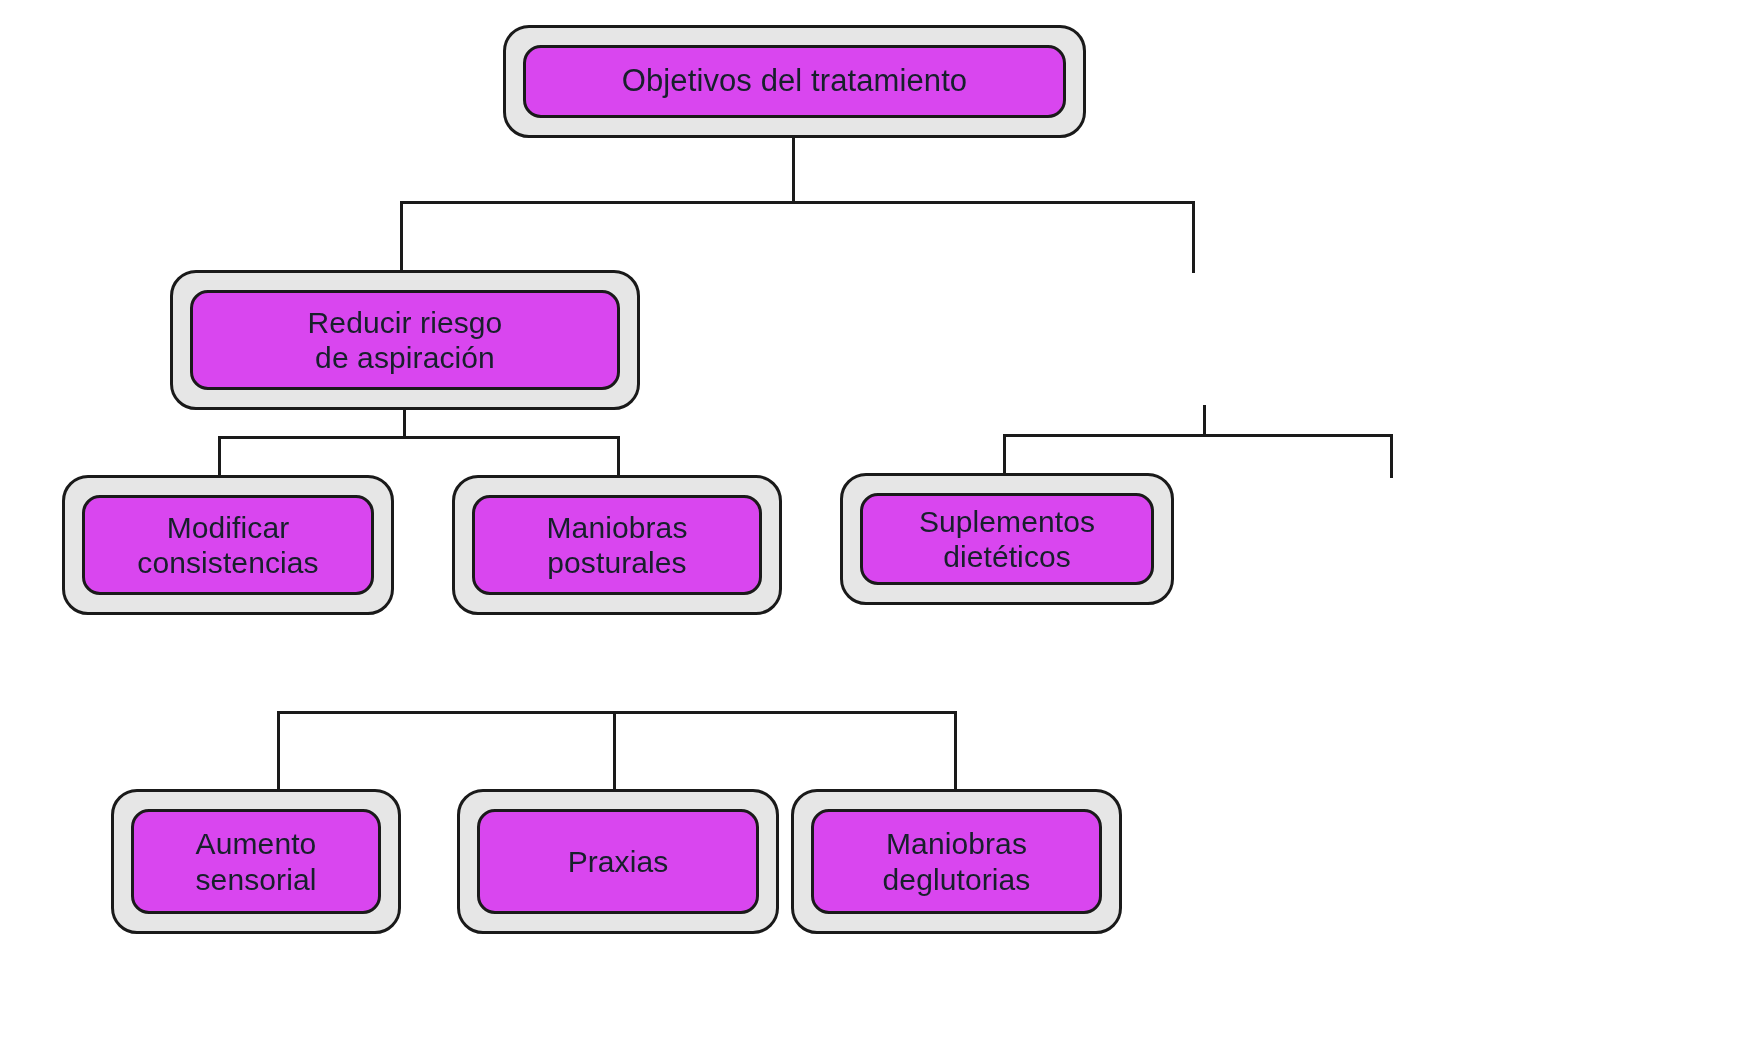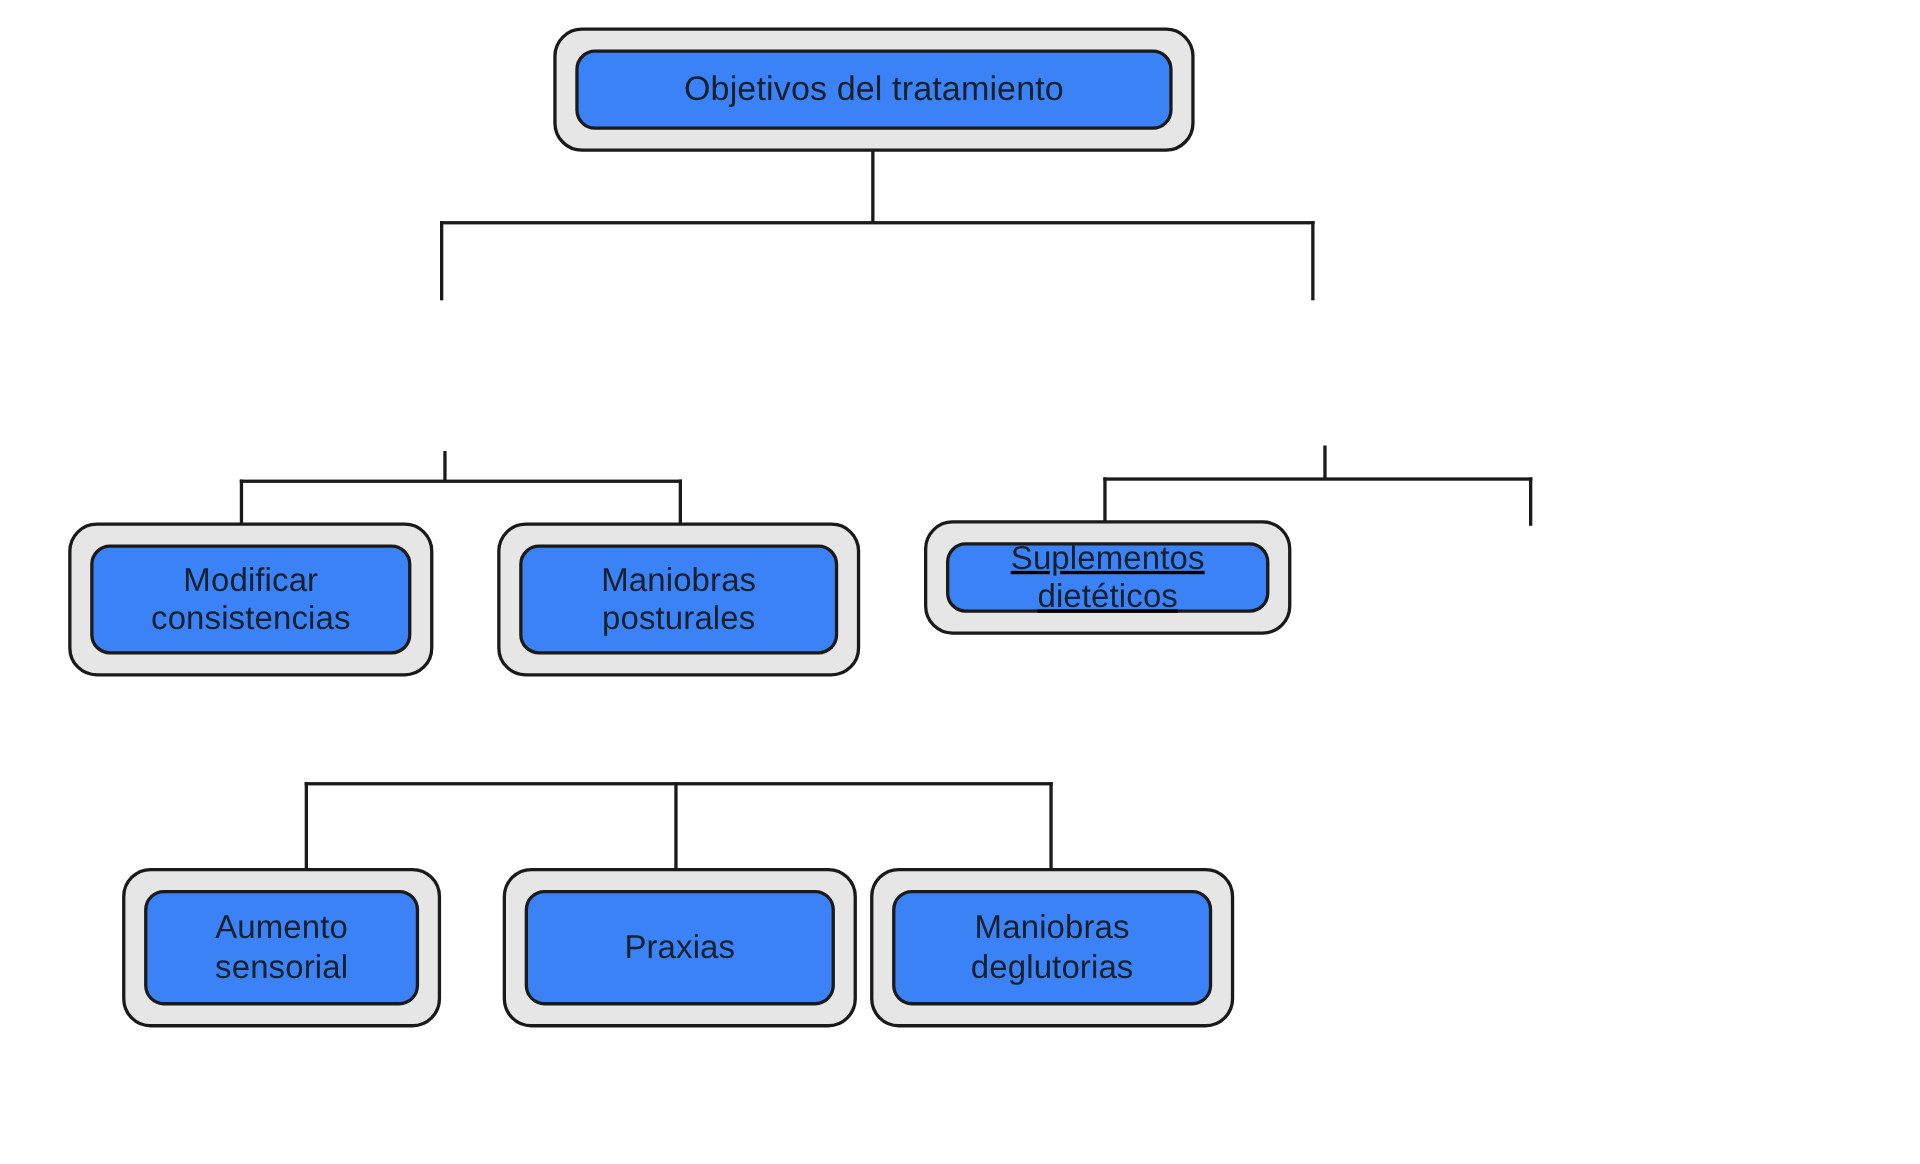--- a/index.html
+++ b/index.html
@@ -31,21 +31,21 @@
     box-sizing: border-box;
     background: #e6e6e6;
     border: 3px solid #1a1a1a;
     border-radius: 26px;
     padding: 17px;
   }
   .node .inner {
     box-sizing: border-box;
     width: 100%;
     height: 100%;
-    background: #3b82f6;
+    background: #d946ef;
     border: 3px solid #1a1a1a;
     border-radius: 18px;
     display: flex;
     align-items: center;
     justify-content: center;
     text-align: center;
   }
   .node .label {
     color: #17202b;
     font-family: "Liberation Sans", sans-serif;
@@ -85,37 +85,43 @@
   <div class="conn v" style="left:277px; top:711px; height:80px;"></div>
   <div class="conn v" style="left:613px; top:711px; height:80px;"></div>
   <div class="conn v" style="left:954px; top:711px; height:80px;"></div>
 
   <div class="node root" style="left:503px; top:25px; width:583px; height:113px;">
     <div class="inner">
       <span class="label">Objetivos del tratamiento</span>
     </div>
   </div>
 
+  <div class="node" style="left:170px; top:270px; width:470px; height:140px;">
+    <div class="inner">
+      <span class="label">Reducir riesgo
+de aspiración</span>
+    </div>
+  </div>
 
 
   <div class="node" style="left:62px; top:475px; width:332px; height:140px;">
     <div class="inner">
       <span class="label">Modificar
 consistencias</span>
     </div>
   </div>
 
   <div class="node" style="left:452px; top:475px; width:330px; height:140px;">
     <div class="inner">
       <span class="label">Maniobras
 posturales</span>
     </div>
   </div>
 
-  <div class="node" style="left:840px; top:473px; width:334px; height:104px;text-decoration:underline;">
+  <div class="node" style="left:840px; top:473px; width:334px; height:132px;">
     <div class="inner">
       <span class="label">Suplementos
 dietéticos</span>
     </div>
   </div>
 
 
   <div class="node" style="left:111px; top:789px; width:290px; height:145px;">
     <div class="inner">
       <span class="label">Aumento

